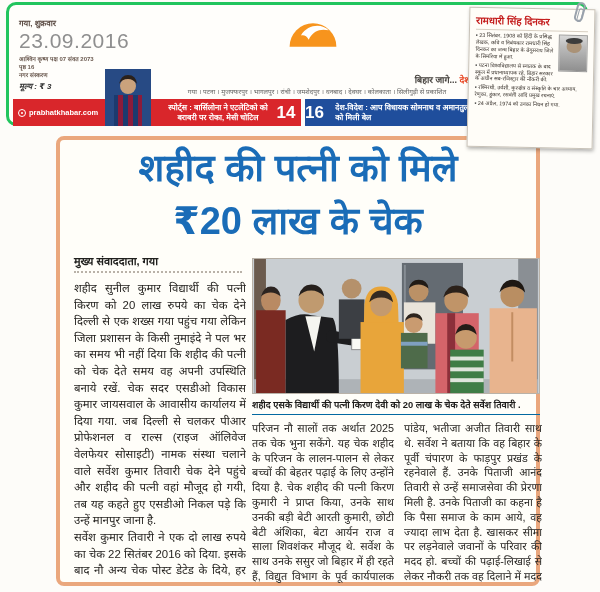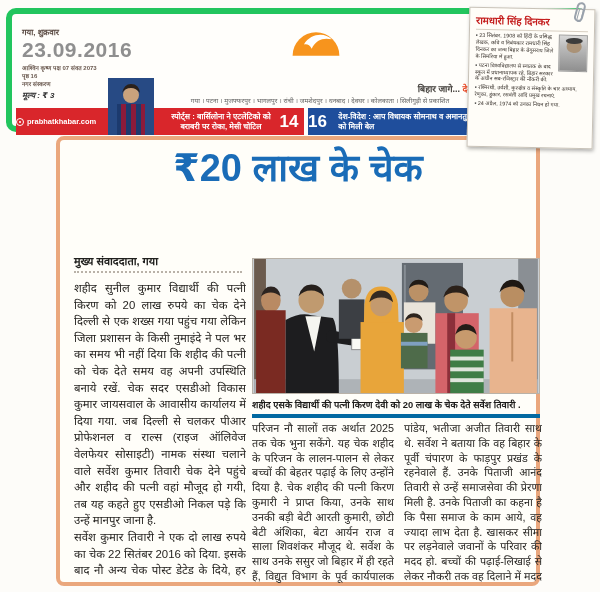--- a/index.html
+++ b/index.html
@@ -1,41 +1,41 @@
 <!DOCTYPE html>
 <html><head>
 <meta charset="utf-8">
 <style>
   html,body{margin:0;padding:0;background:#ffffff;}
   *{box-sizing:border-box;font-family:"Liberation Sans","DejaVu Sans",sans-serif;}
   .page{position:relative;width:600px;height:592px;background:#fdfcf9;overflow:hidden;}
 
   
-  .top-frame{position:absolute;left:6px;top:8px;width:582px;height:124px;
-    border:6px solid #22c55e;border-radius:10px;background:#fffefb;}
+  .top-frame{position:absolute;left:6px;top:2px;width:582px;height:124px;
+    border:3px solid #22c55e;border-radius:10px;background:#fffefb;}
   .meta{position:absolute;left:10px;top:12px;width:116px;color:#4a3b33;}
   .meta-cityday{font-size:8px;font-weight:bold;color:#5a4a42;}
-  .meta-date{font-size:21px;color:#8f8f8f;letter-spacing:.5px;margin:1px 0 2px 0;font-weight:bold;}
+  .meta-date{font-size:21px;color:#8f8f8f;letter-spacing:.5px;margin:1px 0 2px 0;}
   .meta-small{font-size:6px;font-weight:bold;color:#6b5a50;line-height:8px;}
   .meta-price{font-size:8px;font-weight:bold;color:#333;margin-top:1px;font-style:italic;}
 
   .masthead-title{position:absolute;left:130px;top:12px;width:348px;display:flex;
     align-items:flex-end;justify-content:center;gap:4px;font-size:55px;font-weight:900;
     color:#0e0e0e;line-height:1;white-space:nowrap;}
   .sun-logo{width:52px;height:30px;margin-bottom:4px;flex:0 0 auto;}
 
   .slogan{position:absolute;left:374px;top:68px;width:104px;font-size:9px;font-weight:bold;
     color:#44403c;text-align:right;}
   .slogan .accent{color:#e8401c;}
   .cities{position:absolute;left:138px;top:82px;width:340px;font-size:6.5px;color:#666;
     text-align:center;white-space:nowrap;overflow:hidden;}
 
   .banner{position:absolute;left:4px;top:94px;height:27px;width:468px;display:flex;}
   .banner-red{position:relative;background:#d9262b;width:288px;display:flex;align-items:center;color:#fff;}
-  .site{display:flex;align-items:center;gap:3px;width:106px;font-size:7.5px;font-weight:bold;}
+  .site{display:flex;align-items:center;gap:3px;padding-left:5px;width:106px;font-size:7.5px;font-weight:bold;}
   .pin{width:8px;height:8px;border:1.5px solid #fff;border-radius:50%;position:relative;flex:0 0 auto;}
   .pin::after{content:"";position:absolute;left:2px;top:2px;width:2px;height:2px;background:#fff;border-radius:50%;}
   .messi-slot{width:46px;height:27px;flex:0 0 auto;}
   .messi{position:absolute;left:92px;top:-30px;width:46px;height:57px;}
   .sports-text{width:106px;font-size:7.8px;font-weight:bold;line-height:9.5px;text-align:center;}
   .page-num{flex:1;text-align:center;font-size:17px;font-weight:bold;}
   .banner-gap{width:4px;background:#fffefb;}
   .banner-blue{background:#1f4e9c;flex:1;display:flex;align-items:center;color:#fff;}
   .page-num16{width:38px;font-size:17px;font-weight:bold;}
   .natl-text{font-size:7.8px;font-weight:bold;line-height:9.5px;padding-right:4px;}
@@ -67,21 +67,21 @@
     font-weight:800;font-size:38px;line-height:53px;}
   .byline{position:absolute;left:14px;top:113px;font-size:11px;font-weight:bold;color:#20201e;}
   .byline-rule{position:absolute;left:14px;top:131px;width:168px;border-top:2px dotted #b9b2a8;}
   .col{text-align:justify;color:#272522;overflow:hidden;}
   .col p{margin:0;}
   .col-left{position:absolute;left:14px;top:140px;width:172px;height:300px;
     font-size:11.4px;line-height:16.6px;}
   .photo-wrap{position:absolute;left:192px;top:118px;width:288px;height:136px;
     border:1px solid #b9b2a8;background:#c9ced2;}
   .caption{position:absolute;left:192px;top:258px;width:288px;font-size:9.4px;font-weight:bold;
-    color:#1d1c1a;padding-bottom:3px;border-bottom:4px solid #0369a1;}
+    color:#1d1c1a;padding-bottom:3px;border-bottom:1px solid #0369a1;}
   .col-mid{position:absolute;left:192px;top:281px;width:142px;height:163px;
     font-size:10.8px;line-height:14.8px;}
   .col-right{position:absolute;left:344px;top:281px;width:138px;height:163px;
     font-size:10.8px;line-height:14.8px;}
 </style>
 </head>
 <body>
 
 <div class="page">
 
@@ -144,20 +144,21 @@
       <li>23 सितंबर, 1908 को हिंदी के प्रसिद्ध लेखक, कवि व निबंधकार रामधारी सिंह दिनकर का जन्म बिहार के बेगूसराय जिले के सिमरिया में हुआ.</li>
       <li>पटना विश्वविद्यालय से स्नातक के बाद स्कूल में प्रधानाध्यापक रहे, बिहार सरकार के अधीन सब-रजिस्ट्रार की नौकरी की.</li>
       <li>रश्मिरथी, उर्वशी, कुरुक्षेत्र व संस्कृति के चार अध्याय, रेणुका, हुंकार, रसवंती आदि प्रमुख रचनाएं.</li>
       <li>24 अप्रैल, 1974 को उनका निधन हो गया.</li>
     </ul>
   </div>
 
   <div class="article-frame">
 
     <div class="headline">
+      <div>शहीद की पत्नी को मिले</div>
       <div>₹20 लाख के चेक</div>
     </div>
 
     <div class="byline">मुख्य संवाददाता, गया</div>
     <div class="byline-rule"></div>
 
     <div class="col col-left">
       <p>शहीद सुनील कुमार विद्यार्थी की पत्नी किरण को 20 लाख रुपये का चेक देने दिल्ली से एक शख्स गया पहुंच गया लेकिन जिला प्रशासन के किसी नुमाइंदे ने पल भर का समय भी नहीं दिया कि शहीद की पत्नी को चेक देते समय वह अपनी उपस्थिति बनाये रखें. चेक सदर एसडीओ विकास कुमार जायसवाल के आवासीय कार्यालय में दिया गया. जब दिल्ली से चलकर पीआर प्रोफेशनल व राल्स (राइज ऑलिवेज वेलफेयर सोसाइटी) नामक संस्था चलाने वाले सर्वेश कुमार तिवारी चेक देने पहुंचे और शहीद की पत्नी वहां मौजूद हो गयी, तब यह कहते हुए एसडीओ निकल पड़े कि उन्हें मानपुर जाना है.</p>
       <p>सर्वेश कुमार तिवारी ने एक दो लाख रुपये का चेक 22 सितंबर 2016 को दिया. इसके बाद नौ अन्य चेक पोस्ट डेटेड के दिये, हर साल के 21 सितंबर का डेट भरा है. यानी हर साल 21 सितंबर को शहीद के</p>
     </div>

